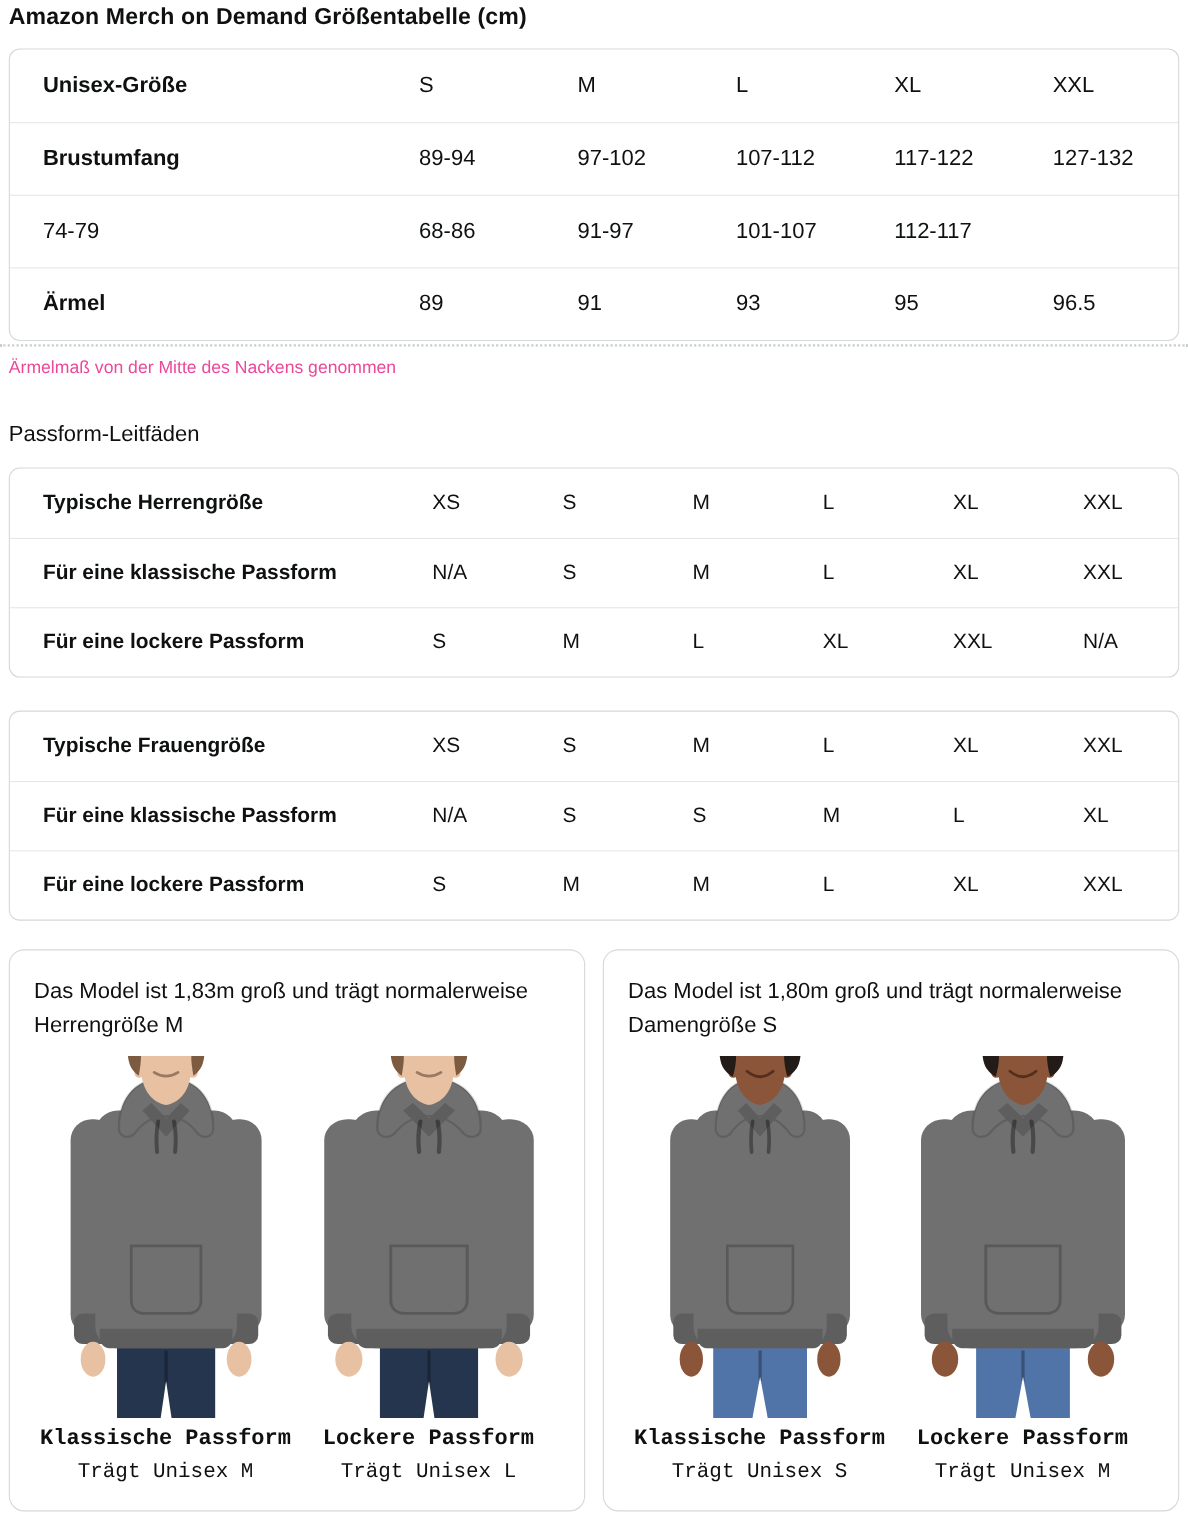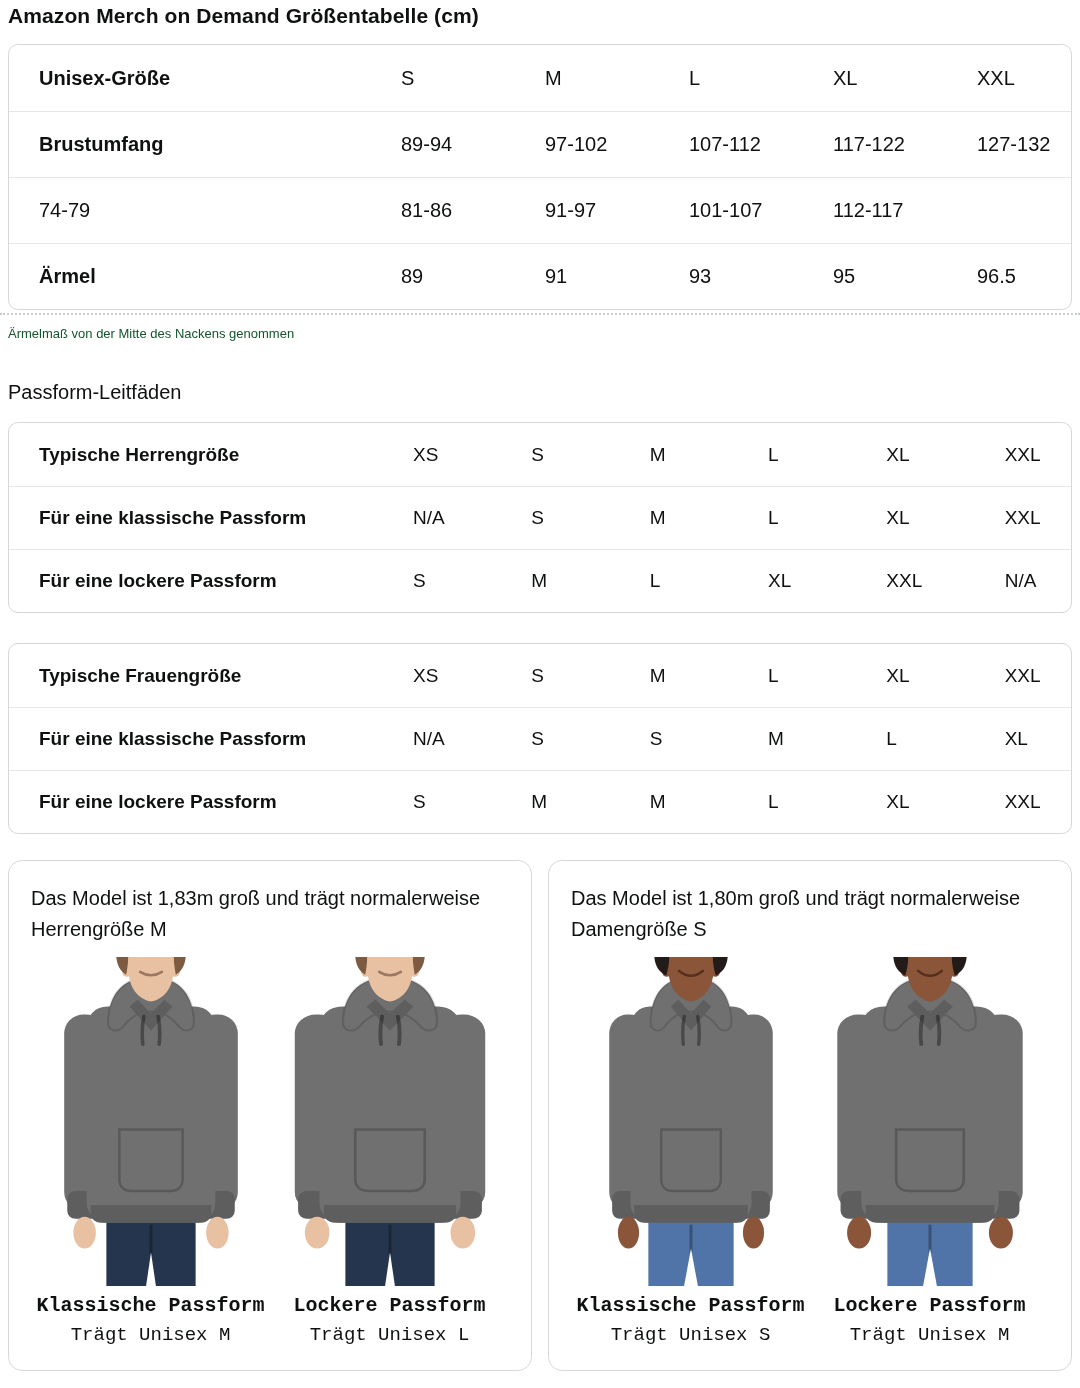--- a/index.html
+++ b/index.html
@@ -21,43 +21,42 @@
   .sizetable {
     border: 1px solid #d5d9d9;
     border-radius: 10px;
     background: #fff;
     overflow: hidden;
   }
   .trow {
     display: grid;
     align-items: center;
     border-top: 1px solid #e7e7e7;
-    gap: 20px;
   }
   .trow:first-child { border-top: none; }
   .t5 .trow { grid-template-columns: 342px repeat(5, 1fr); min-height: 66px; }
   .t6 .trow { grid-template-columns: 352px repeat(6, 1fr); min-height: 63px; }
   .cell {
     font-size: 20px;
     color: #0f1111;
     padding-left: 30px;
     white-space: nowrap;
   }
   .t6 .cell { padding-left: 32px; font-size: 19px; }
   .cell.label { font-weight: 700; padding-left: 30px; font-size: 20px; }
   .t6 .cell.label { font-size: 19px; }
   .dotted-divider {
     border-top: 2px dotted #c9cccc;
     margin: 3px -8px 0;
     height: 0;
   }
   .size-note {
-    font-size: 13px;
+    font-size: 16px;
     margin-top: 11px;
-    color: #14532d;
+    color: #ec4899;
   }
   .section-heading {
     font-size: 20px;
     font-weight: 400;
     margin: 40px 0 18px 0;
   }
   .table-gap { margin-top: 30px; }
   .cards {
     display: flex;
     gap: 16px;
@@ -124,21 +123,21 @@
   <div class="trow">
     <div class="cell label">Brustumfang</div>
     <div class="cell">89-94</div>
     <div class="cell">97-102</div>
     <div class="cell">107-112</div>
     <div class="cell">117-122</div>
     <div class="cell">127-132</div>
   </div>
   <div class="trow">
     <div class="cell">74-79</div>
-    <div class="cell">81-86</div>
+    <div class="cell">68-86</div>
     <div class="cell">91-97</div>
     <div class="cell">101-107</div>
     <div class="cell">112-117</div>
   </div>
   <div class="trow">
     <div class="cell label">Ärmel</div>
     <div class="cell">89</div>
     <div class="cell">91</div>
     <div class="cell">93</div>
     <div class="cell">95</div>

